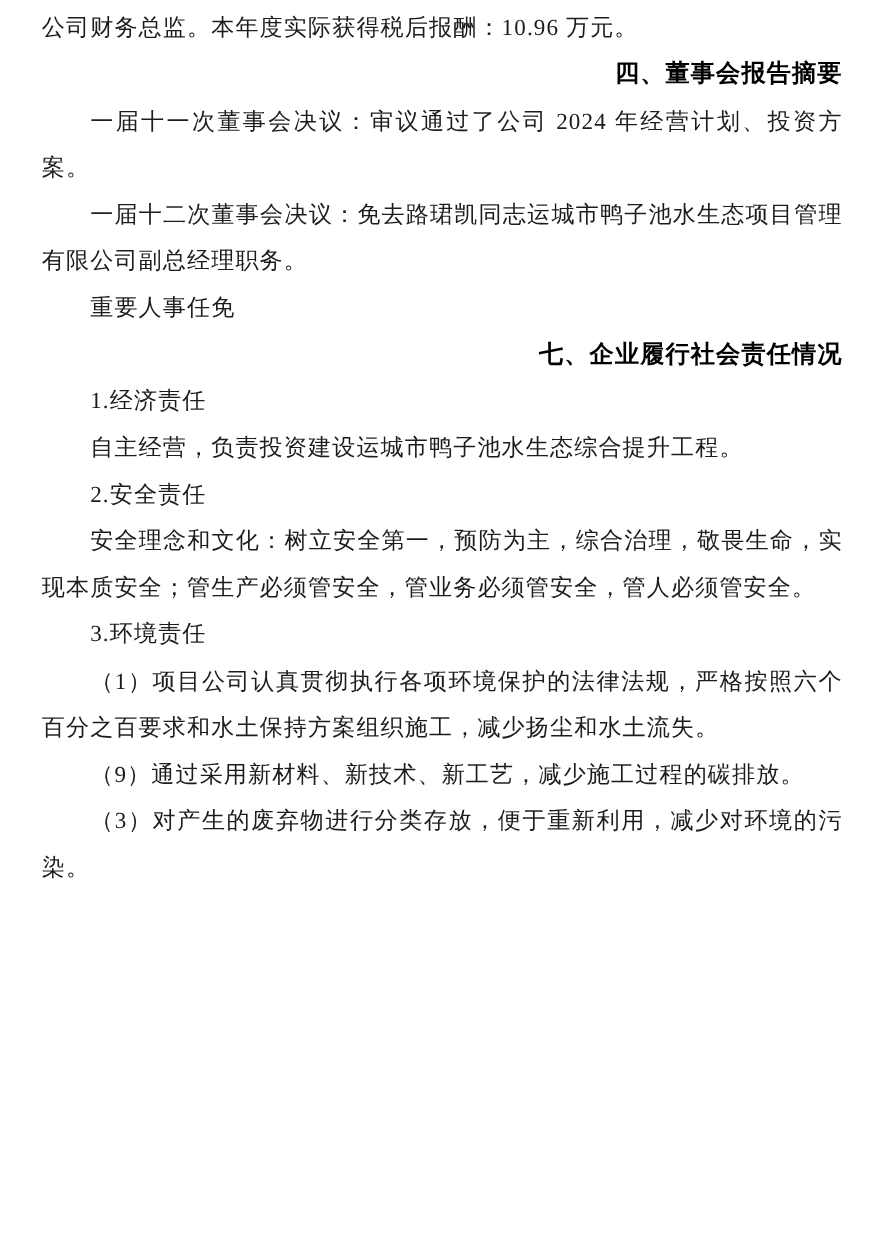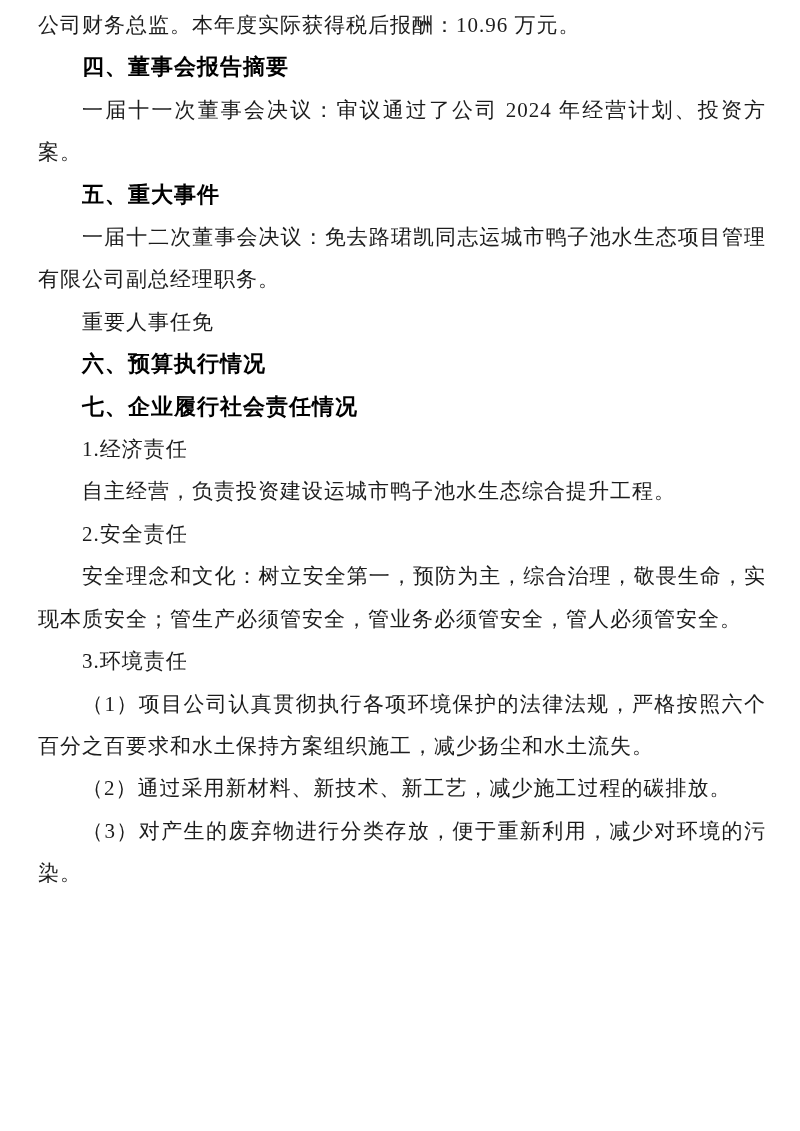--- a/index.html
+++ b/index.html
@@ -33,37 +33,35 @@
   }
   .heading {
     margin: 0;
     font-family: "Liberation Sans", "DejaVu Sans", sans-serif;
     font-weight: bold;
     font-size: 22px;
     line-height: 42.4px;
     color: #000000;
     text-indent: 44px;
     letter-spacing: 1px;
-    text-align: left;
+    text-align: right;
   }
 </style>
 </head>
 <body>
 
 <div class="page">
   <p class="para">公司财务总监。本年度实际获得税后报酬：10.96 万元。</p>
   <h2 class="heading">四、董事会报告摘要</h2>
   <p class="para indent">一届十一次董事会决议：审议通过了公司 2024 年经营计划、投资方案。</p>
-  <h2 class="heading">五、重大事件</h2>
   <p class="para indent">一届十二次董事会决议：免去路珺凯同志运城市鸭子池水生态项目管理有限公司副总经理职务。</p>
   <p class="para indent">重要人事任免</p>
-  <h2 class="heading">六、预算执行情况</h2>
   <h2 class="heading">七、企业履行社会责任情况</h2>
   <p class="para indent">1.经济责任</p>
   <p class="para indent">自主经营，负责投资建设运城市鸭子池水生态综合提升工程。</p>
   <p class="para indent">2.安全责任</p>
   <p class="para indent">安全理念和文化：树立安全第一，预防为主，综合治理，敬畏生命，实现本质安全；管生产必须管安全，管业务必须管安全，管人必须管安全。</p>
   <p class="para indent">3.环境责任</p>
   <p class="para indent">（1）项目公司认真贯彻执行各项环境保护的法律法规，严格按照六个百分之百要求和水土保持方案组织施工，减少扬尘和水土流失。</p>
-  <p class="para indent">（2）通过采用新材料、新技术、新工艺，减少施工过程的碳排放。</p>
+  <p class="para indent">（9）通过采用新材料、新技术、新工艺，减少施工过程的碳排放。</p>
   <p class="para indent">（3）对产生的废弃物进行分类存放，便于重新利用，减少对环境的污染。</p>
 
 </div>
 
 </body></html>

